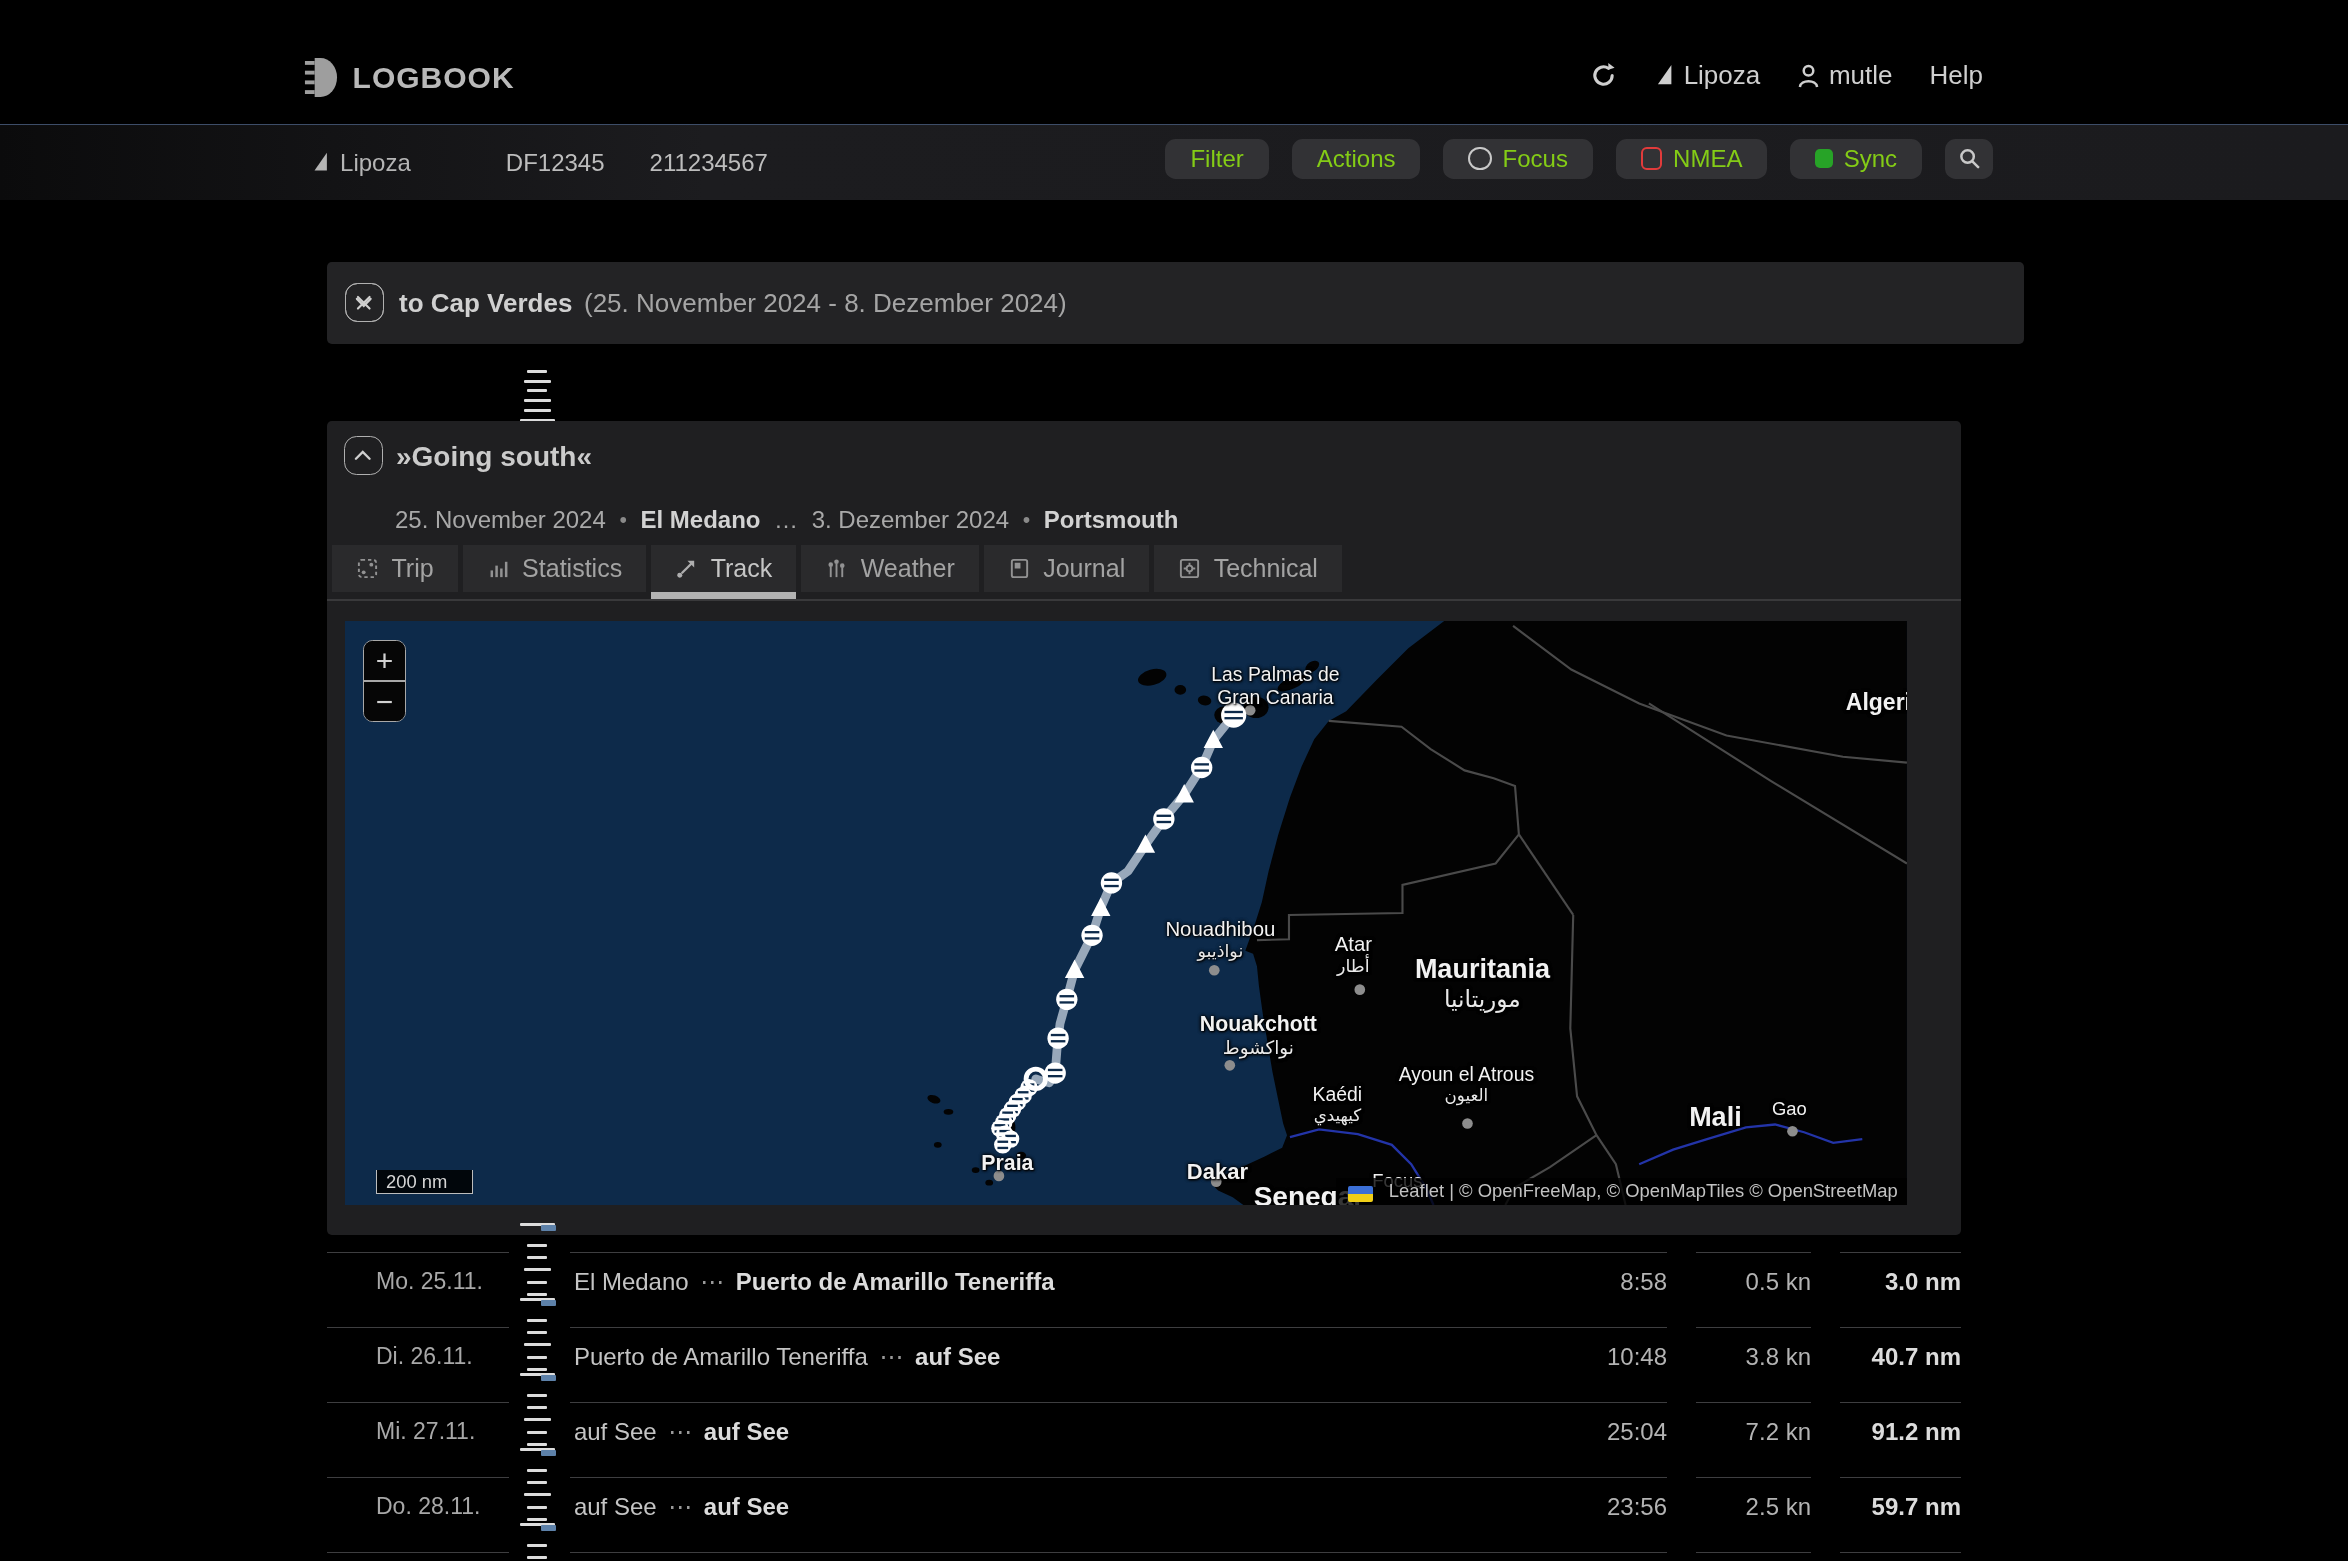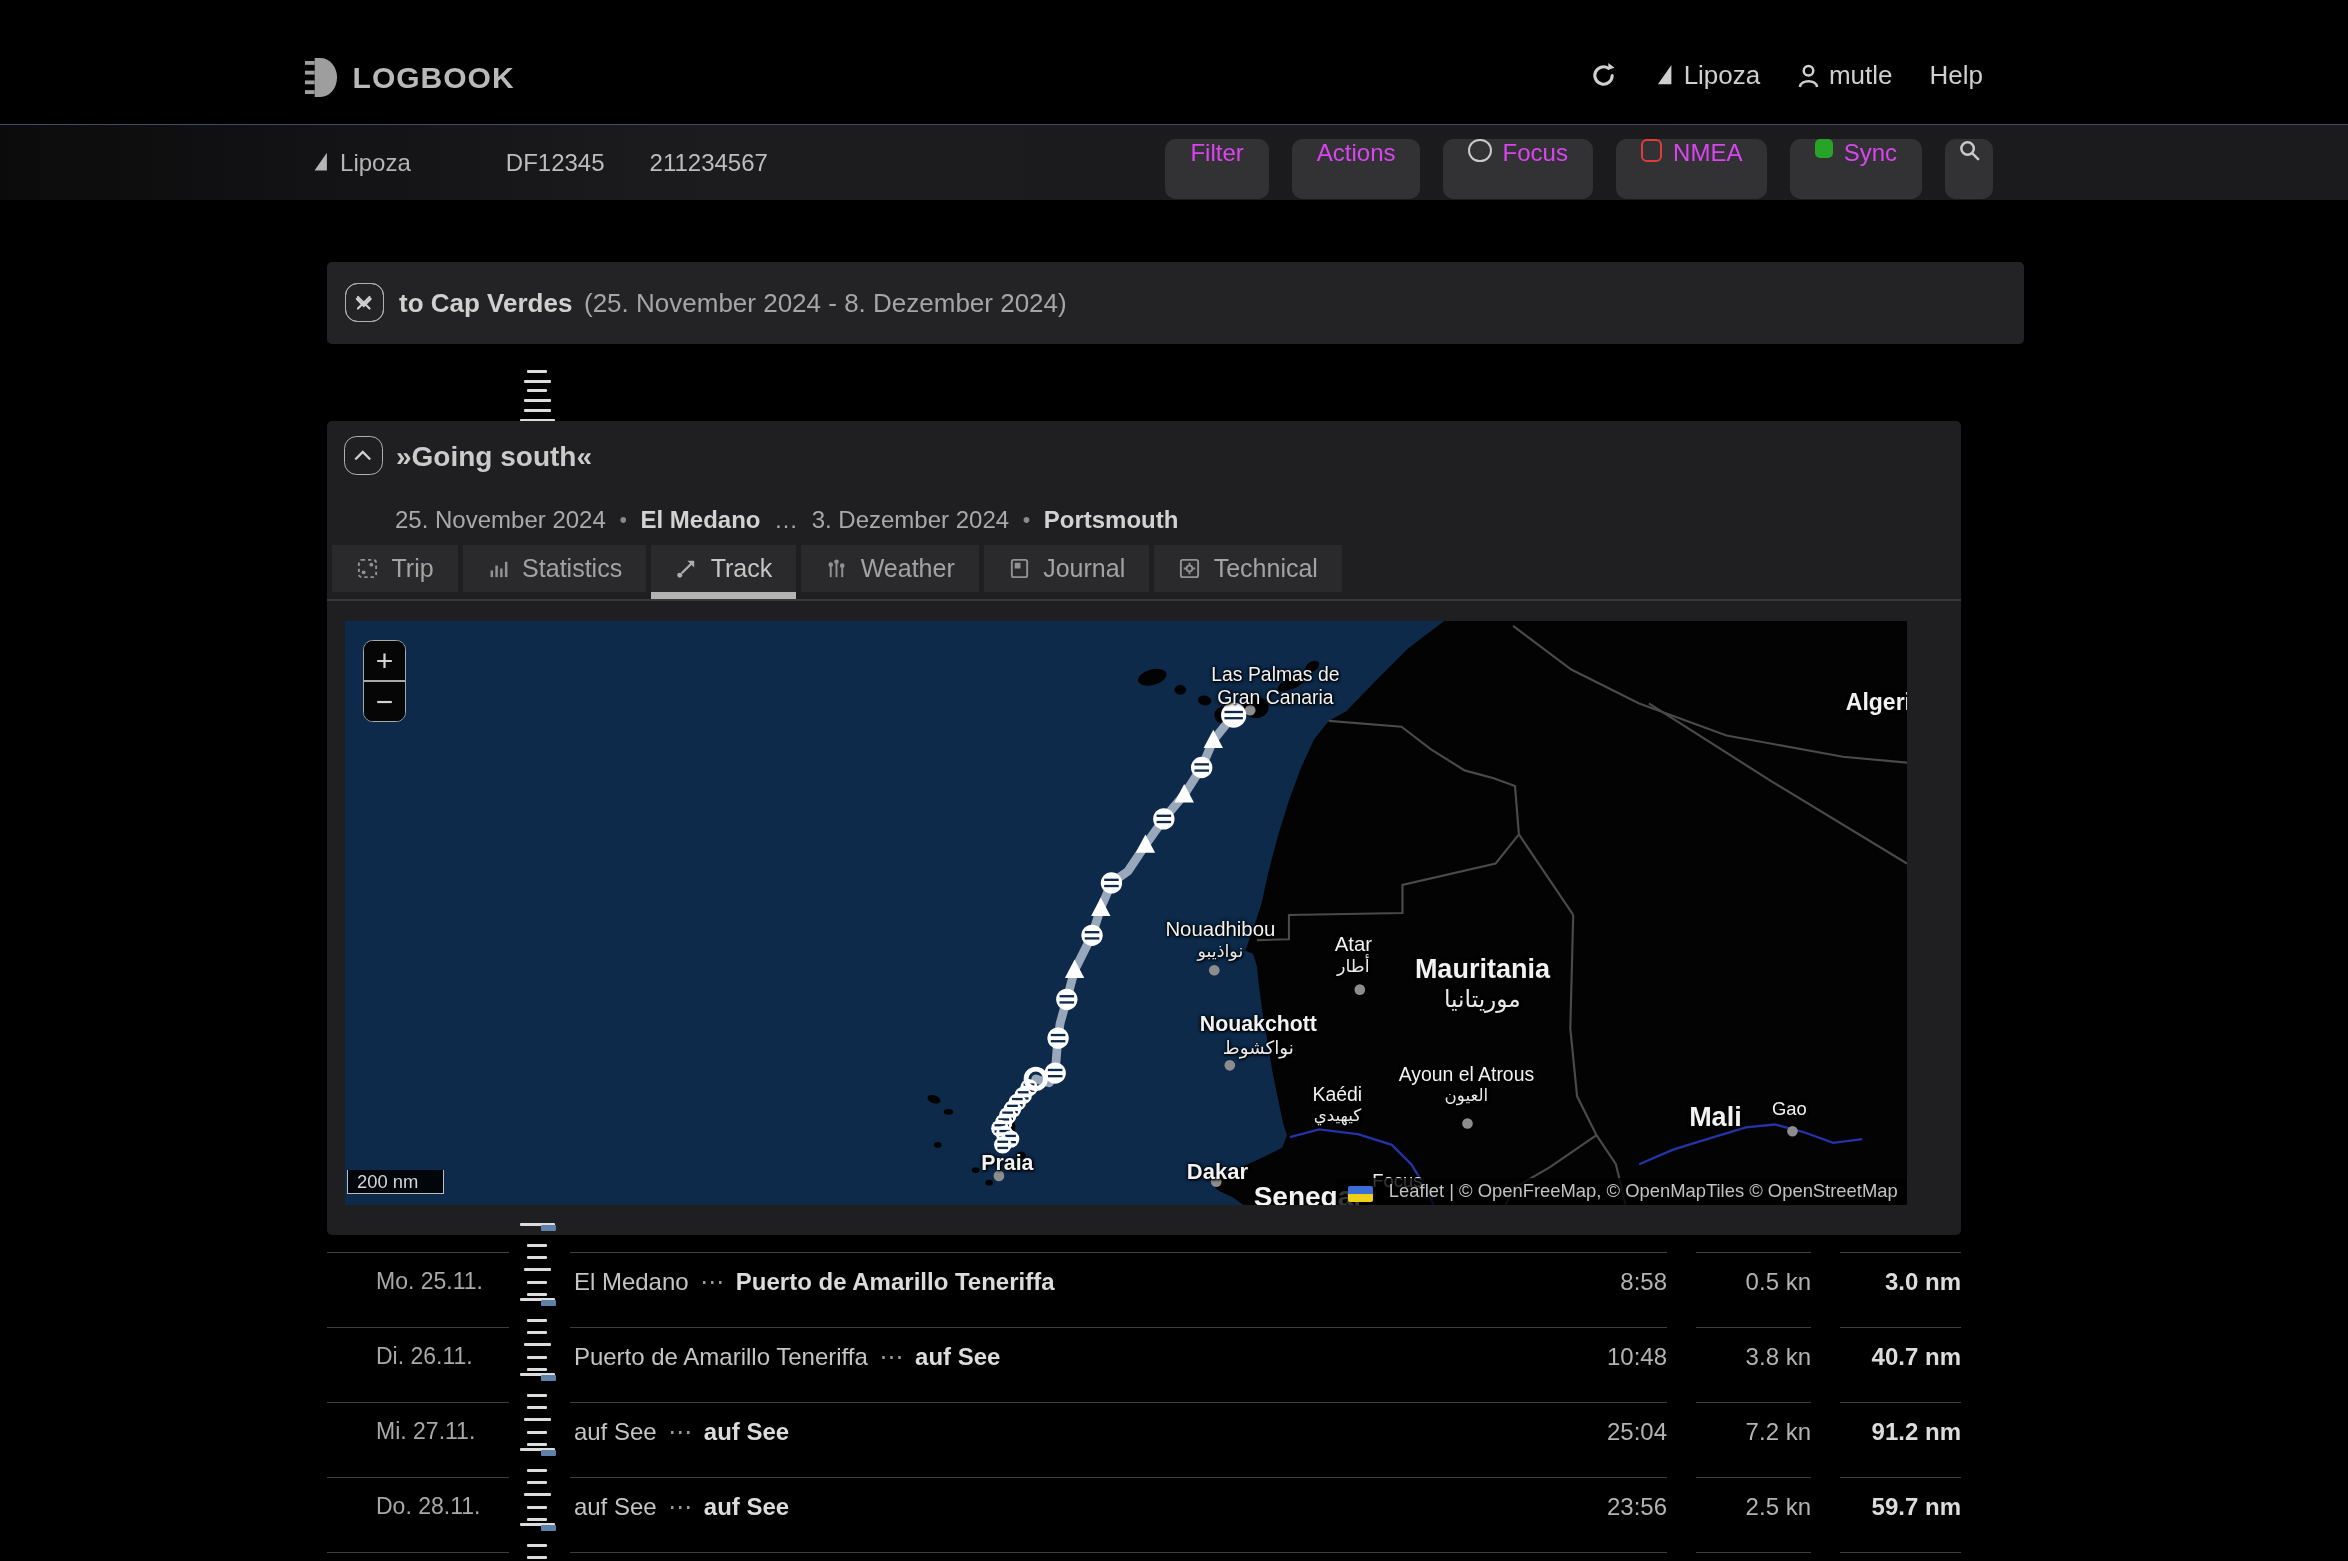--- a/index.html
+++ b/index.html
@@ -17,22 +17,22 @@
 
   
   .subbar{position:absolute;left:0;top:124px;width:2348px;height:75px;
           background:linear-gradient(90deg,#0b0b0c 0%,#1c1c1f 30%,#1b1b1e 100%);
           border-top:1px solid #3d4d68;}
   .subbar-left{position:absolute;left:311px;top:0;height:100%;display:flex;align-items:center;font-size:24px;color:#b5b5b5;}
   .subbar-left .vessel{display:flex;align-items:center;gap:9.7px;}
   .subbar-left .reg{margin-left:95px;color:#bdbdbd;}
   .subbar-left .mmsi{margin-left:45px;color:#bdbdbd;}
   .subbar-actions{position:absolute;right:355px;top:13.6px;display:flex;align-items:center;gap:23px;}
-  .pill{height:60px;display:flex;gap:10.7px;padding:0 25px;background:#323235;
-        border:none;border-radius:10.7px;color:#d946ef;font-size:24px;cursor:pointer;
+  .pill{height:40px;display:flex;align-items:center;gap:10.7px;padding:0 25px;background:#323235;
+        border:none;border-radius:10.7px;color:#84cc16;font-size:24px;cursor:pointer;
         font-family:inherit;}
   .pill.square{width:48px;padding:0;justify-content:center;}
   .dot-outline{width:19.4px;height:19.4px;border:2.4px solid #c9c9c9;border-radius:50%;}
   .sq-outline{width:17.5px;height:19.4px;border:2.4px solid var(--nmea);border-radius:5.8px;}
   .sq-fill{width:17.5px;height:19.4px;background:var(--sync);border-radius:4.9px;}
 
   
   .squircle{width:39px;height:39px;border:1.9px solid #b0b0b0;border-radius:12.6px;background:transparent;
             display:flex;align-items:center;justify-content:center;cursor:pointer;flex:0 0 auto;}
 
@@ -73,21 +73,21 @@
   #map-labels{position:absolute;left:0;top:0;width:100%;height:100%;pointer-events:none;}
   .map-label{position:absolute;transform:translateX(-50%);text-align:center;color:#f2f2f2;line-height:1.18;
              text-shadow:0 0 3.9px #000,0 0 3.9px #000,1px 1px 1.9px #000;white-space:nowrap;}
   .map-label.bold{font-weight:700;}
   .map-label .ar{font-size:.86em;color:#e9e9e9;font-weight:400;}
   .zoomctl{position:absolute;left:17.5px;top:19.4px;width:41px;border:1.9px solid #a8a8a8;border-radius:9.7px;
            overflow:hidden;background:#050505;}
   .zoomctl .zbtn{width:41px;height:39px;display:flex;align-items:center;justify-content:center;
                  font-size:30px;color:#d2d2d2;cursor:pointer;background:#060606;}
   .zoomctl .zsep{height:1.9px;background:#a8a8a8;}
-  .scalectl{position:absolute;left:2px;top:549px;width:97px;height:24px;background:rgba(0,0,0,.85);
+  .scalectl{position:absolute;left:31px;top:549px;width:97px;height:24px;background:rgba(0,0,0,.85);
             border:1.9px solid #bdbdbd;border-top:none;box-sizing:border-box;
             font-size:18.4px;color:#d5d5d5;padding:1px 0 0 8.7px;}
   .attribution{position:absolute;right:0;bottom:0;background:rgba(0,0,0,.78);display:flex;align-items:flex-end;
                gap:16px;padding:1.9px 9.7px 2.9px 11.6px;font-size:18.4px;color:#c2c2c2;}
   .ua-flag{width:25px;height:16.5px;display:flex;flex-direction:column;border-radius:1.9px;overflow:hidden;}
   .ua-flag .b{flex:1;background:#3b6fd6;}
   .ua-flag .y{flex:1;background:#f0cf18;}
 
   
   .day-table{position:absolute;left:327px;top:1235px;width:1634px;}

